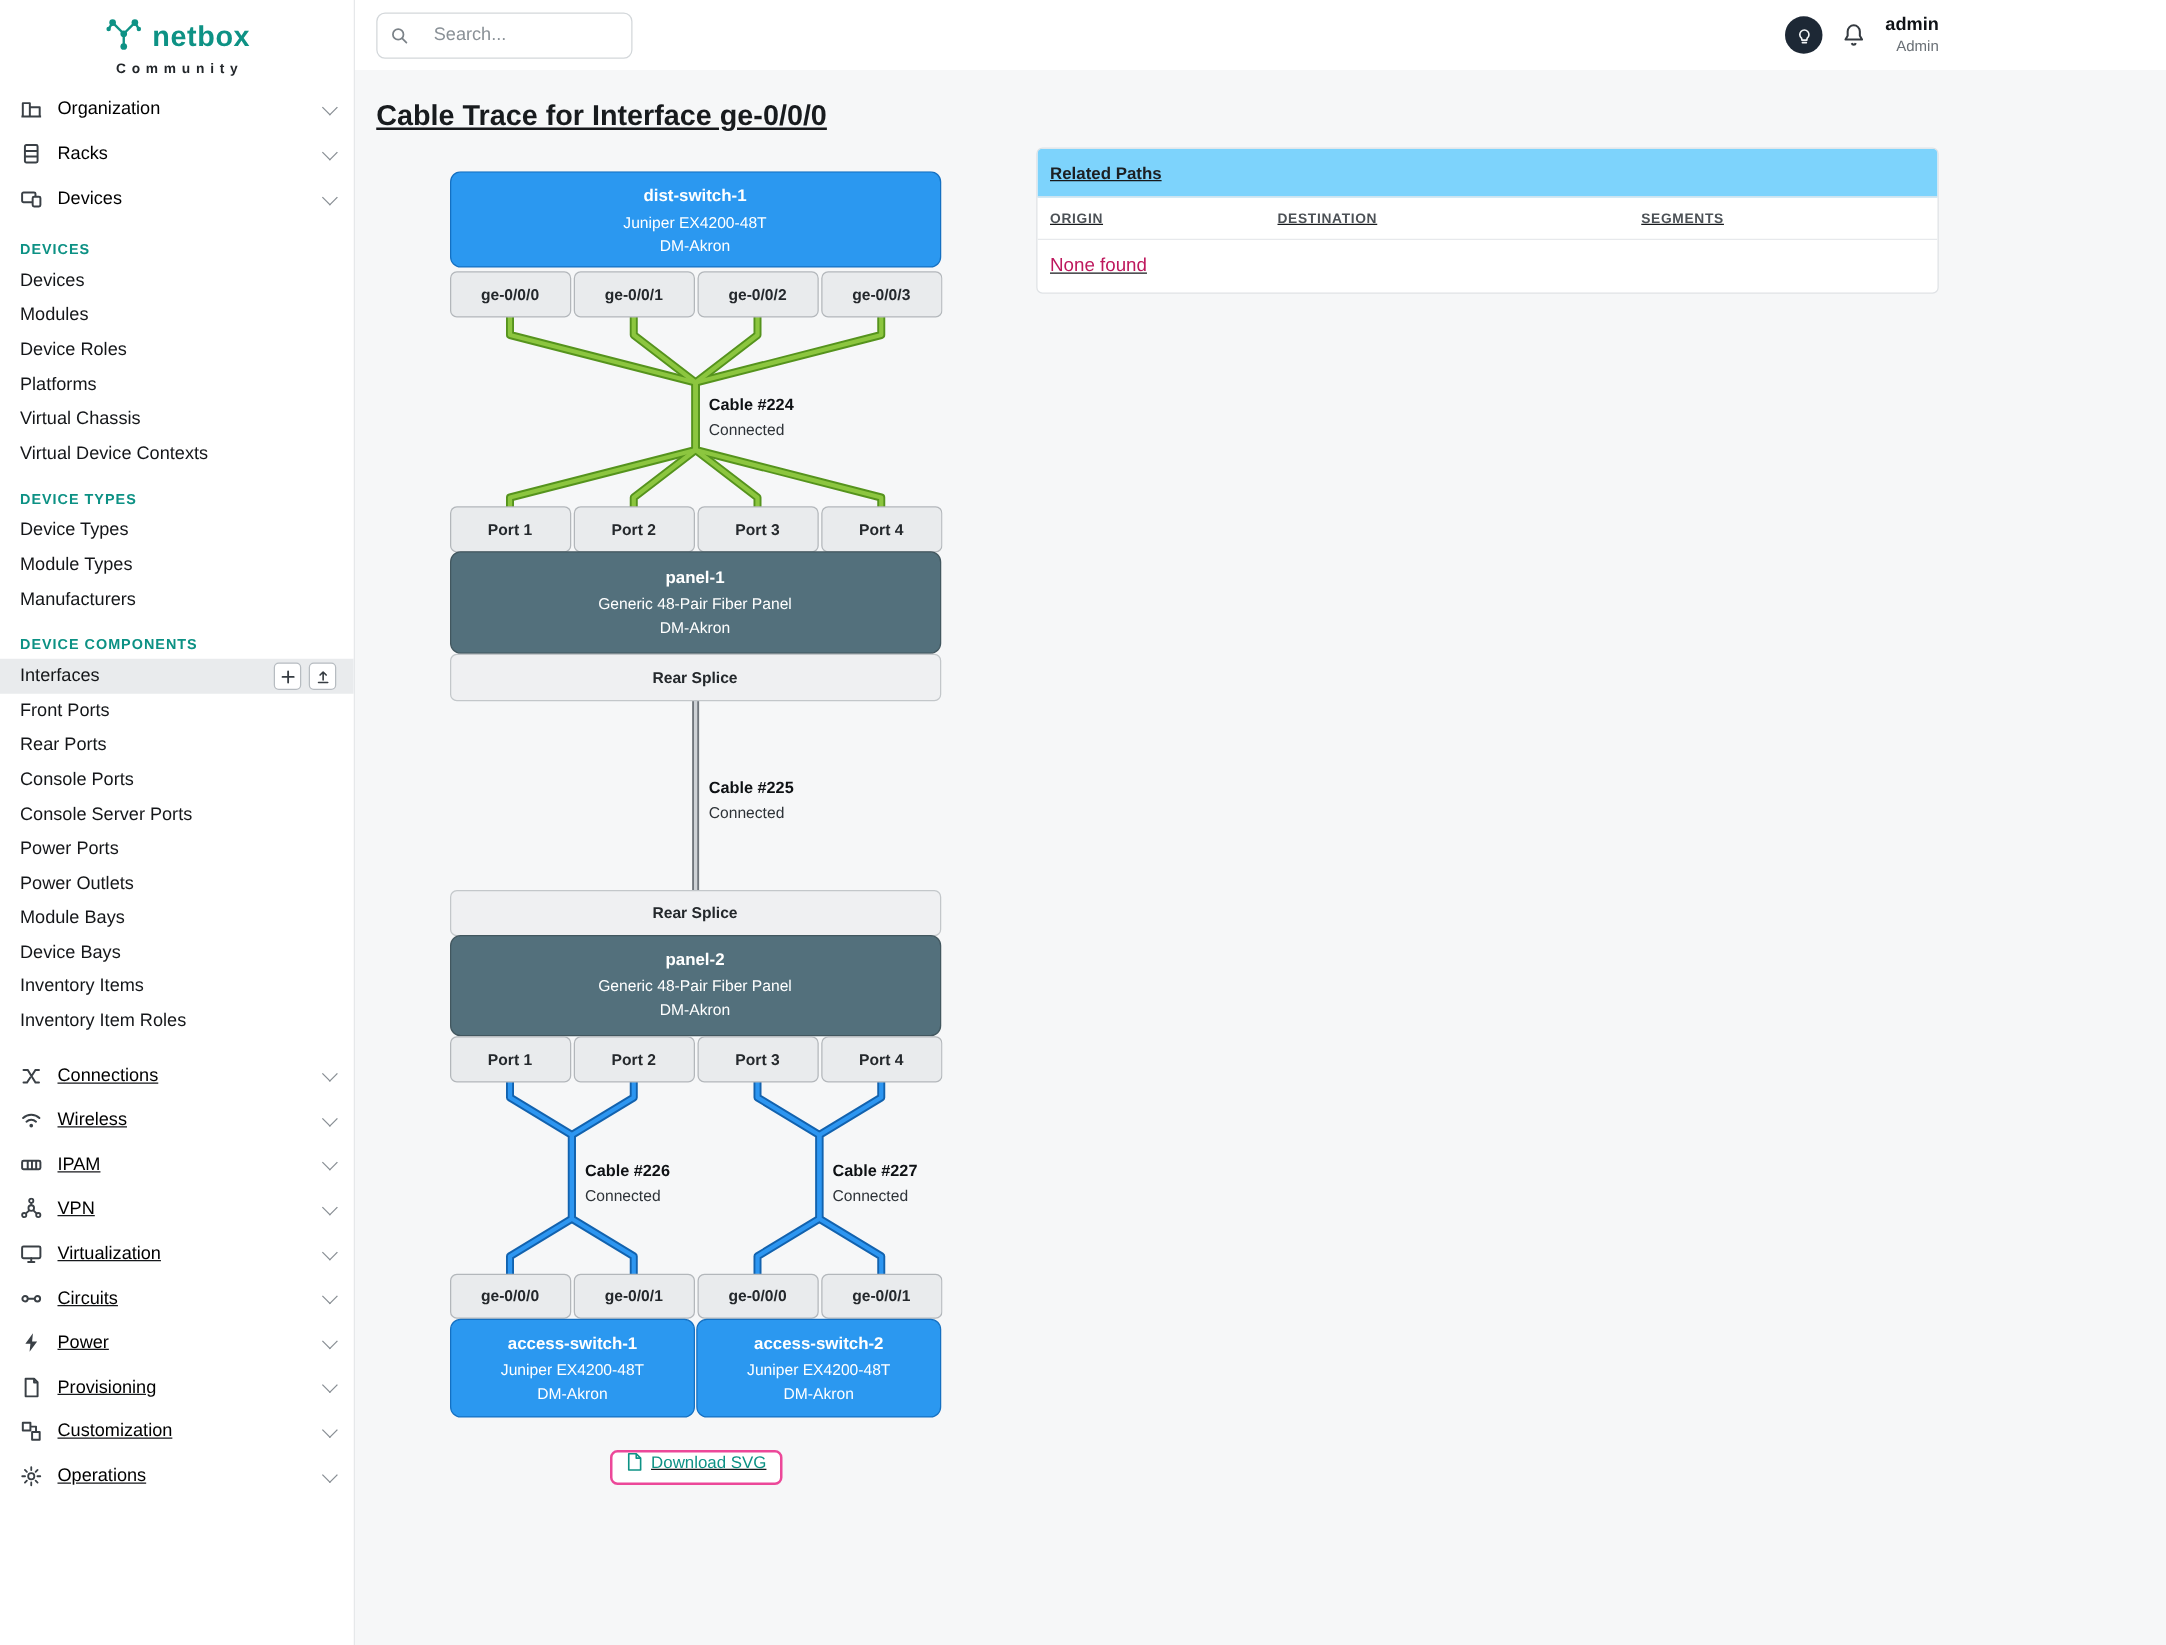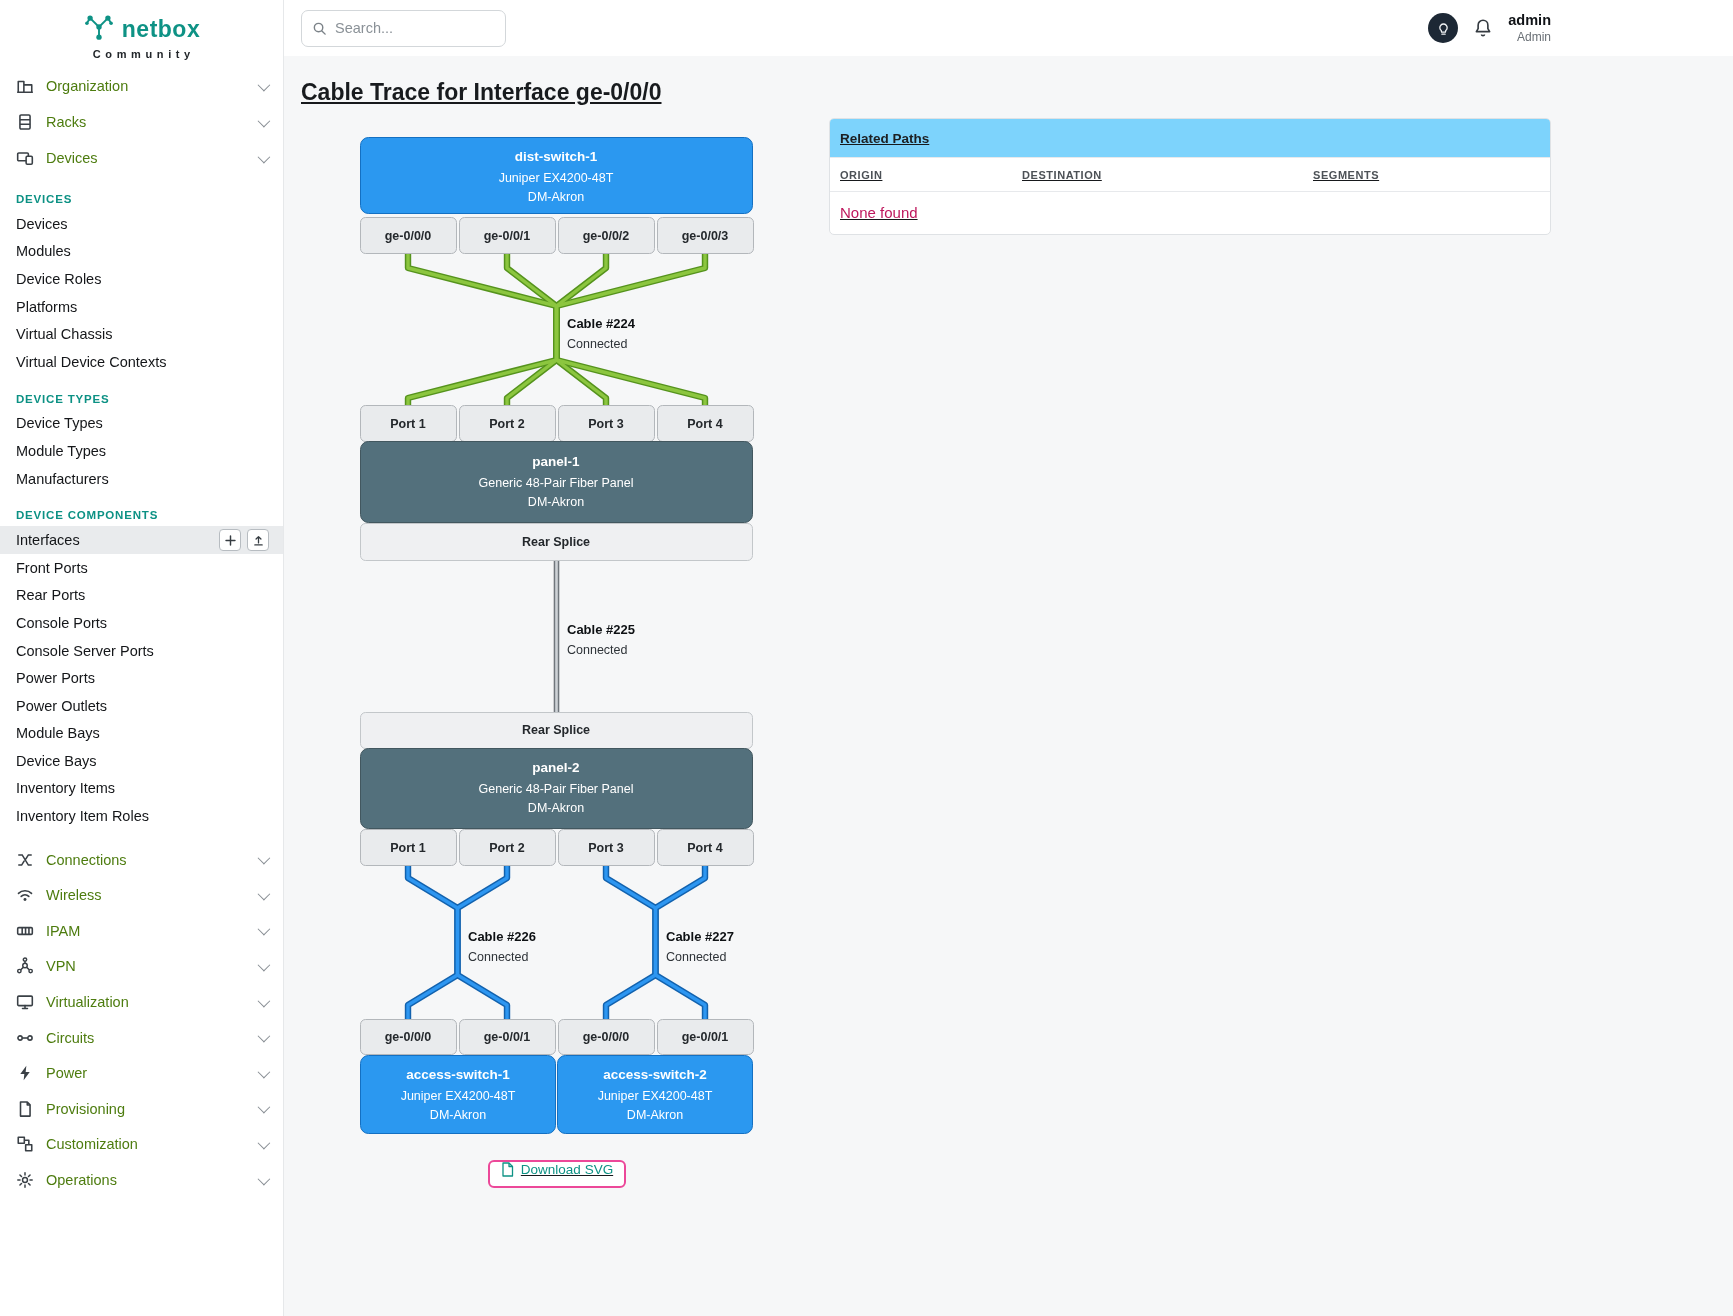--- a/index.html
+++ b/index.html
@@ -8,36 +8,36 @@
 
   
   .sidebar { width:284px; height:100%; background:#ffffff; border-right:1px solid #e6e8ea; flex-shrink:0; overflow:hidden; }
   .logo-wrap { padding:13px 0 8px; text-align:center; }
   .logo-row { display:flex; align-items:center; justify-content:center; gap:7px; }
   .brand-name { font-size:23px; font-weight:bold; color:#0e9285; letter-spacing:.5px; }
   .brand-sub { margin-top:3px; font-size:11px; font-weight:600; letter-spacing:.42em; color:#22262a; text-indent:.42em; }
   .nav-group { display:flex; align-items:center; height:36px; padding:0 16px; cursor:pointer; }
   .gicon { width:18px; height:18px; margin-right:12px; color:#3a4046; display:inline-flex; }
   .gicon svg { width:18px; height:18px; }
-  .glabel { font-size:14.5px; color:#4d7c0f; flex:1; }
+  .glabel { font-size:14.5px; color:#000000; flex:1; }
   .chev { width:9px; height:9px; border-right:1.6px solid #878d93; border-bottom:1.6px solid #878d93; transform:rotate(45deg) translateY(-2px); }
   .nav-section-title { margin-top:13px; padding:4px 16px 5px; font-size:11.5px; font-weight:bold; letter-spacing:.07em; color:#0c9184; }
   .nav-item { display:flex; align-items:center; height:27.6px; padding:0 14px 0 16px; font-size:14.5px; color:#141619; text-decoration:none; cursor:pointer; }
   .nav-item.active { background:#e9ebed; }
   .nav-item .ilabel { flex:1; }
   .nav-actions { display:flex; gap:6px; }
   .mini-btn { width:22px; height:22px; border:1px solid #b7bcc1; border-radius:4px; background:#fff; color:#363c42; display:inline-flex; align-items:center; justify-content:center; cursor:pointer; padding:0; }
   .mini-btn svg { width:13px; height:13px; }
   .groups-bottom { margin-top:12px; }
-  .groups-bottom .nav-group { height:35.6px; }
+  .groups-bottom .nav-group { height:35.6px;text-decoration:underline; }
 
   
   .main { flex:1; display:flex; flex-direction:column; overflow:hidden; }
   .topbar { height:56px; background:#fff; display:flex; align-items:center; padding:0 182px 0 17px; }
-  .searchbox { width:205px; height:37px; border:1px solid #d3d7da; border-radius:7px; background:#fff; display:flex; align-items:center; padding:0 10px; gap:8px; }
+  .searchbox { width:205px; height:37px; border:1px solid #d3d7da; border-radius:7px; background:#fff; display:flex; align-items:center; padding:0 10px; gap:20px; }
   .searchbox svg { width:15px; height:15px; color:#7b8288; flex-shrink:0; }
   .searchbox input { border:none; outline:none; font-size:14.5px; width:100%; font-family:"Liberation Sans",sans-serif; color:#2a2e33; background:transparent; }
   .searchbox input::placeholder { color:#8a9197; }
   .topbar-right { margin-left:auto; display:flex; align-items:center; gap:15px; }
   .theme-btn { width:30px; height:30px; border-radius:50%; background:#1d2835; border:none; display:flex; align-items:center; justify-content:center; cursor:pointer; }
   .theme-btn svg { width:15px; height:15px; color:#f2f4f6; }
   .bell-btn { background:none; border:none; cursor:pointer; display:flex; }
   .bell-btn svg { width:20px; height:20px; color:#343a40; }
   .user-block { text-align:right; line-height:1.2; cursor:pointer; }
   .user-name { font-size:14.5px; font-weight:bold; color:#101317; }

